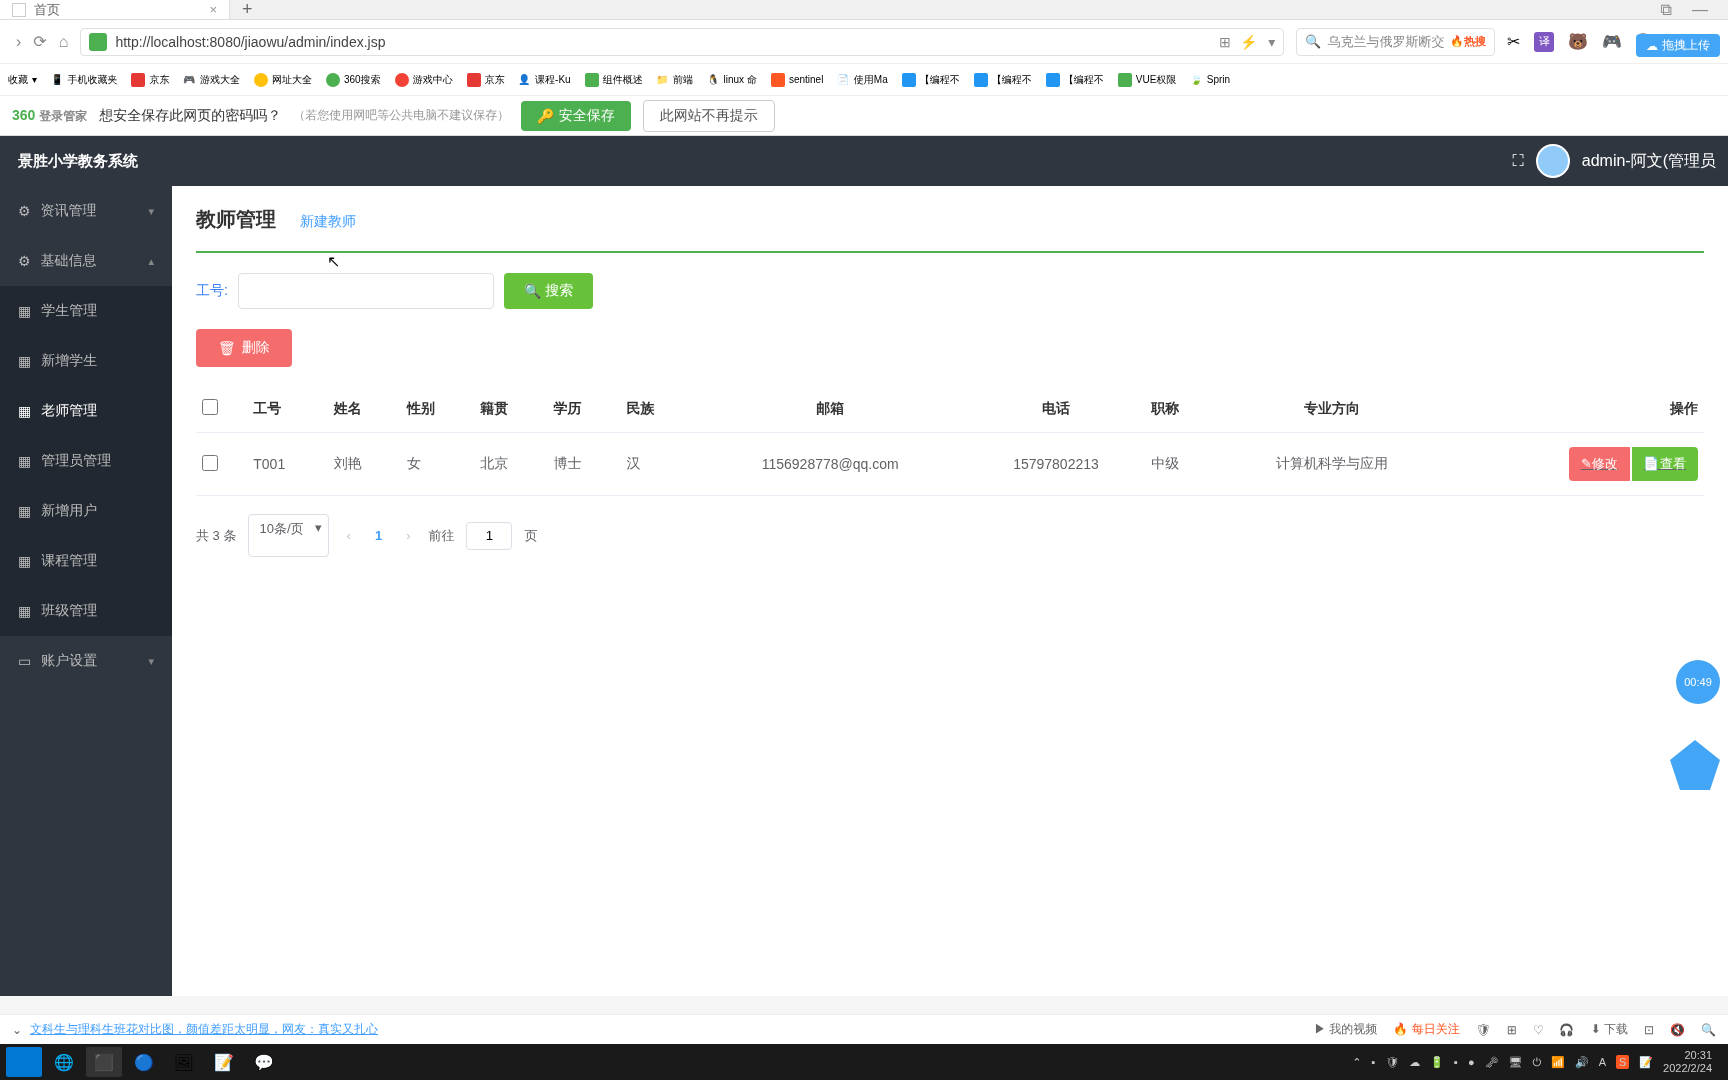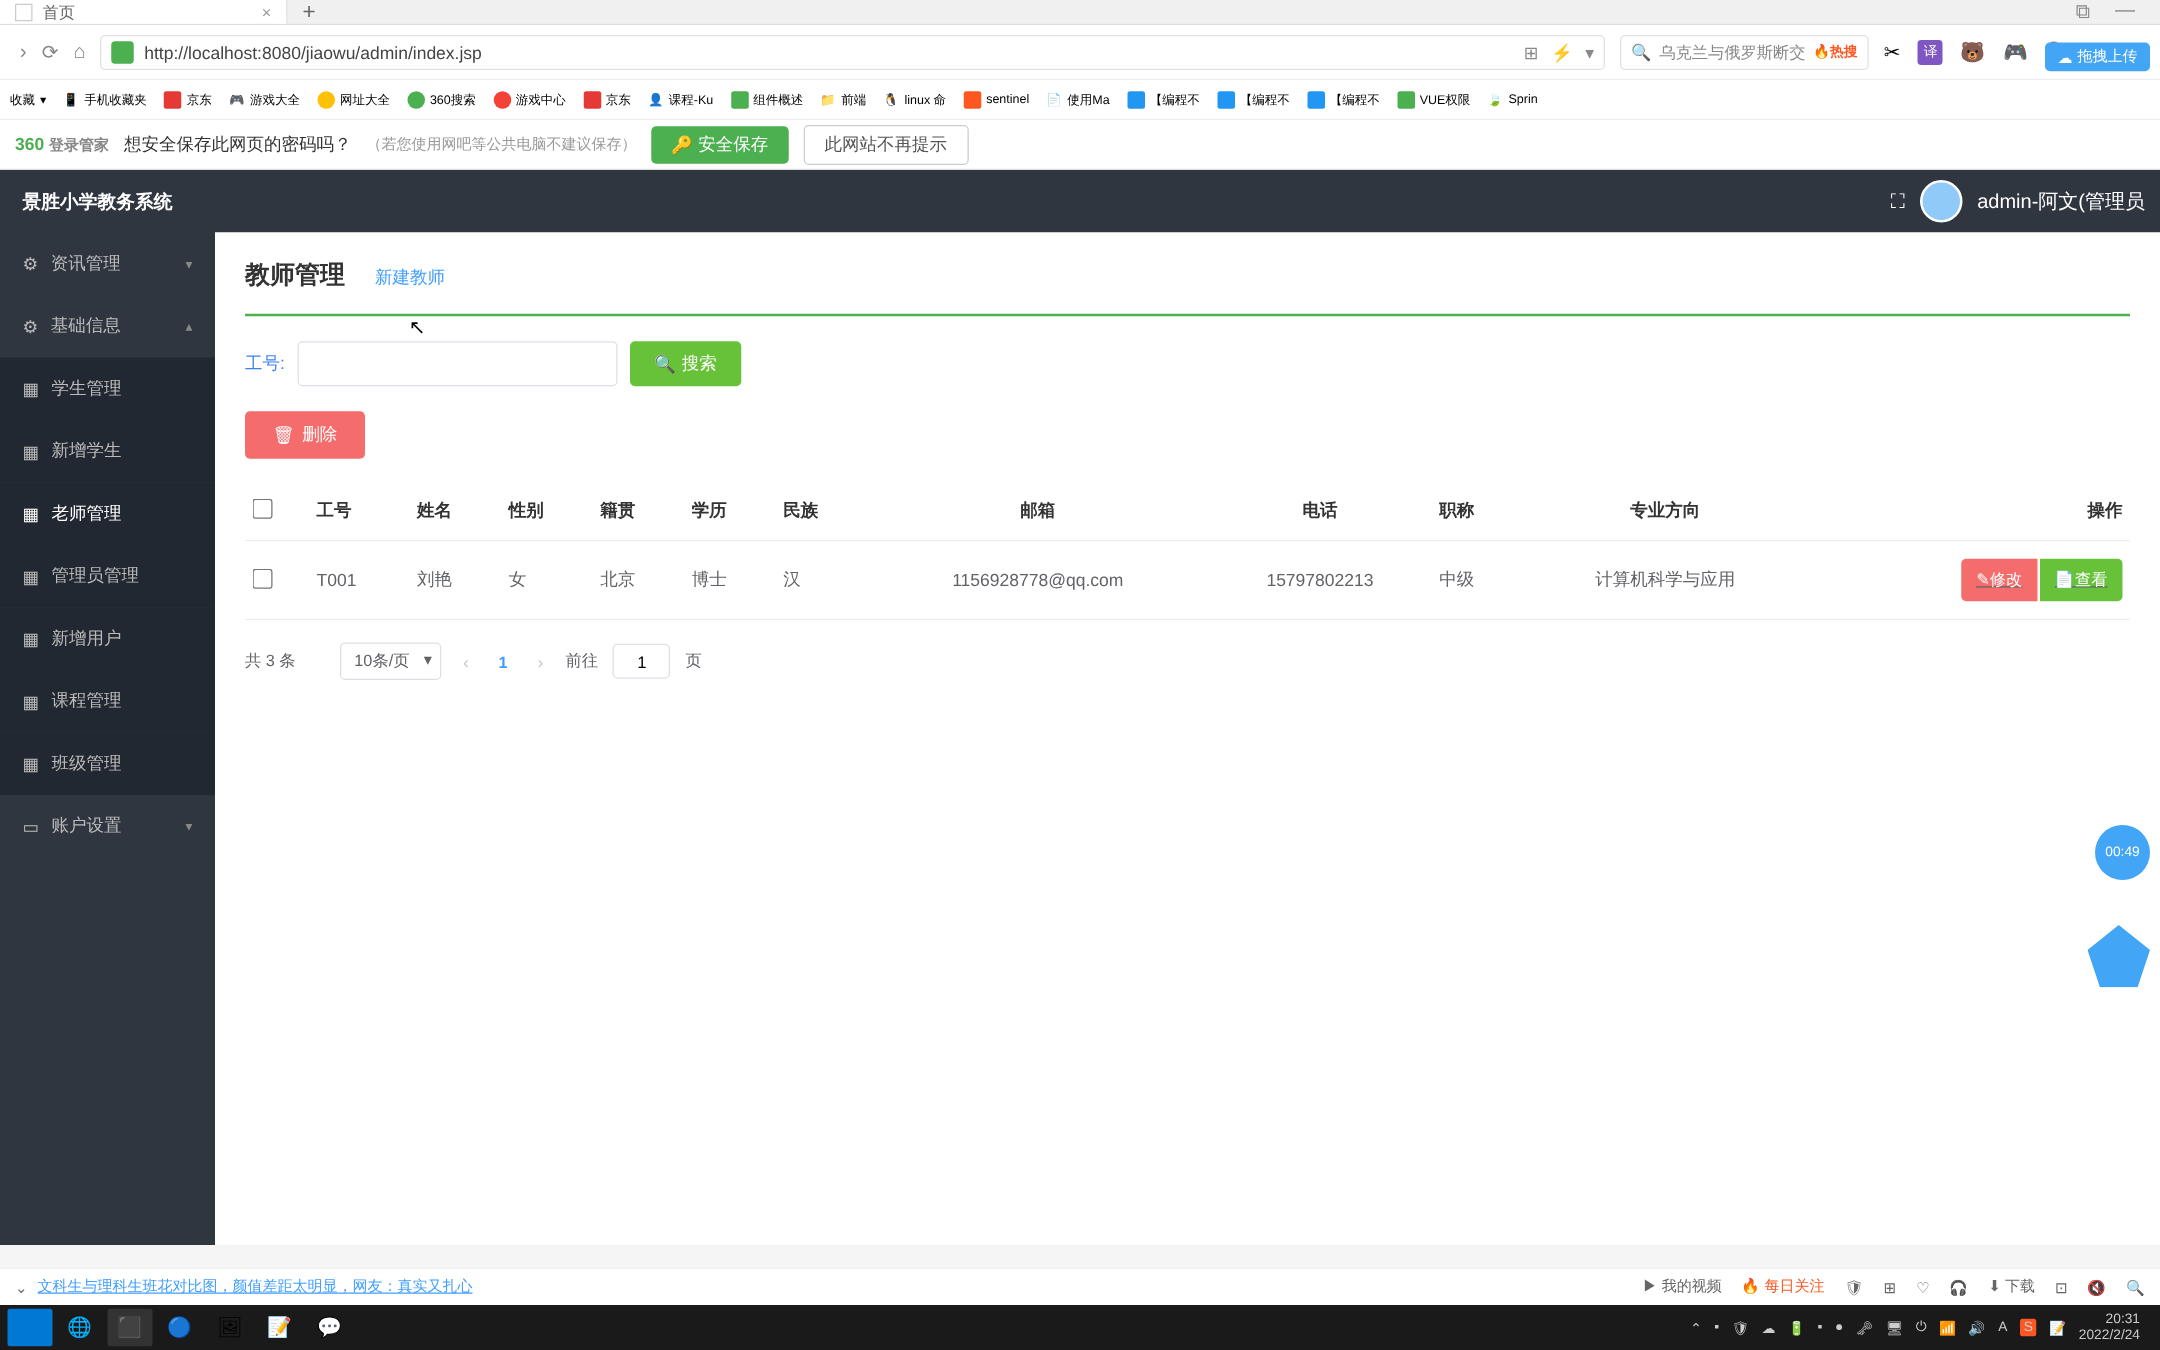--- a/index.html
+++ b/index.html
@@ -63,21 +63,21 @@
 
 table { width: 100%; border-collapse: collapse; font-size: 14px; }
 th, td { text-align: left; padding: 14px 6px; border-bottom: 1px solid #ebeef5; color: #606266; }
 th { color: #333; font-weight: bold; }
 .chk { width: 16px; height: 16px; }
 .row-btns { display: flex; gap: 2px; justify-content: flex-end; text-decoration: underline; }
 .btn-edit { background: #f56c6c; color: #fff; padding: 8px 12px; border-radius: 4px 0 0 4px; font-size: 13px; display: flex; align-items: center; gap: 3px; }
 .btn-view { background: #67c23a; color: #fff; padding: 8px 12px; border-radius: 0 4px 4px 0; font-size: 13px; display: flex; align-items: center; gap: 3px; }
 
 .pagination { display: flex; align-items: center; gap: 12px; margin-top: 18px; font-size: 13px; color: #606266; }
-.page-size { border: 1px solid #dcdfe6; padding: 5px 24px 5px 10px; border-radius: 4px; position: relative; margin-left: 24px; }
+.page-size { border: 1px solid #dcdfe6; padding: 5px 24px 18px 10px; border-radius: 4px; position: relative; }
 .page-nav { color: #c0c4cc; padding: 0 6px; cursor: pointer; }
 .page-num { color: #409eff; font-weight: bold; padding: 0 6px; }
 .page-input { width: 46px; height: 28px; border: 1px solid #dcdfe6; border-radius: 4px; text-align: center; }
 
 
 .float-timer { position: absolute; right: 8px; top: 660px; width: 44px; height: 44px; border-radius: 50%; background: #42a5f5; color: #fff; display: flex; align-items: center; justify-content: center; font-size: 11px; }
 .float-bird { position: absolute; right: 8px; top: 740px; width: 50px; height: 50px; background: #42a5f5; clip-path: polygon(50% 0, 100% 40%, 80% 100%, 20% 100%, 0 40%); }
 
 
 .news-bar { position: absolute; bottom: 36px; left: 0; right: 0; height: 30px; background: #fff; border-top: 1px solid #eee; display: flex; align-items: center; padding: 0 12px; font-size: 12px; color: #666; gap: 8px; }

